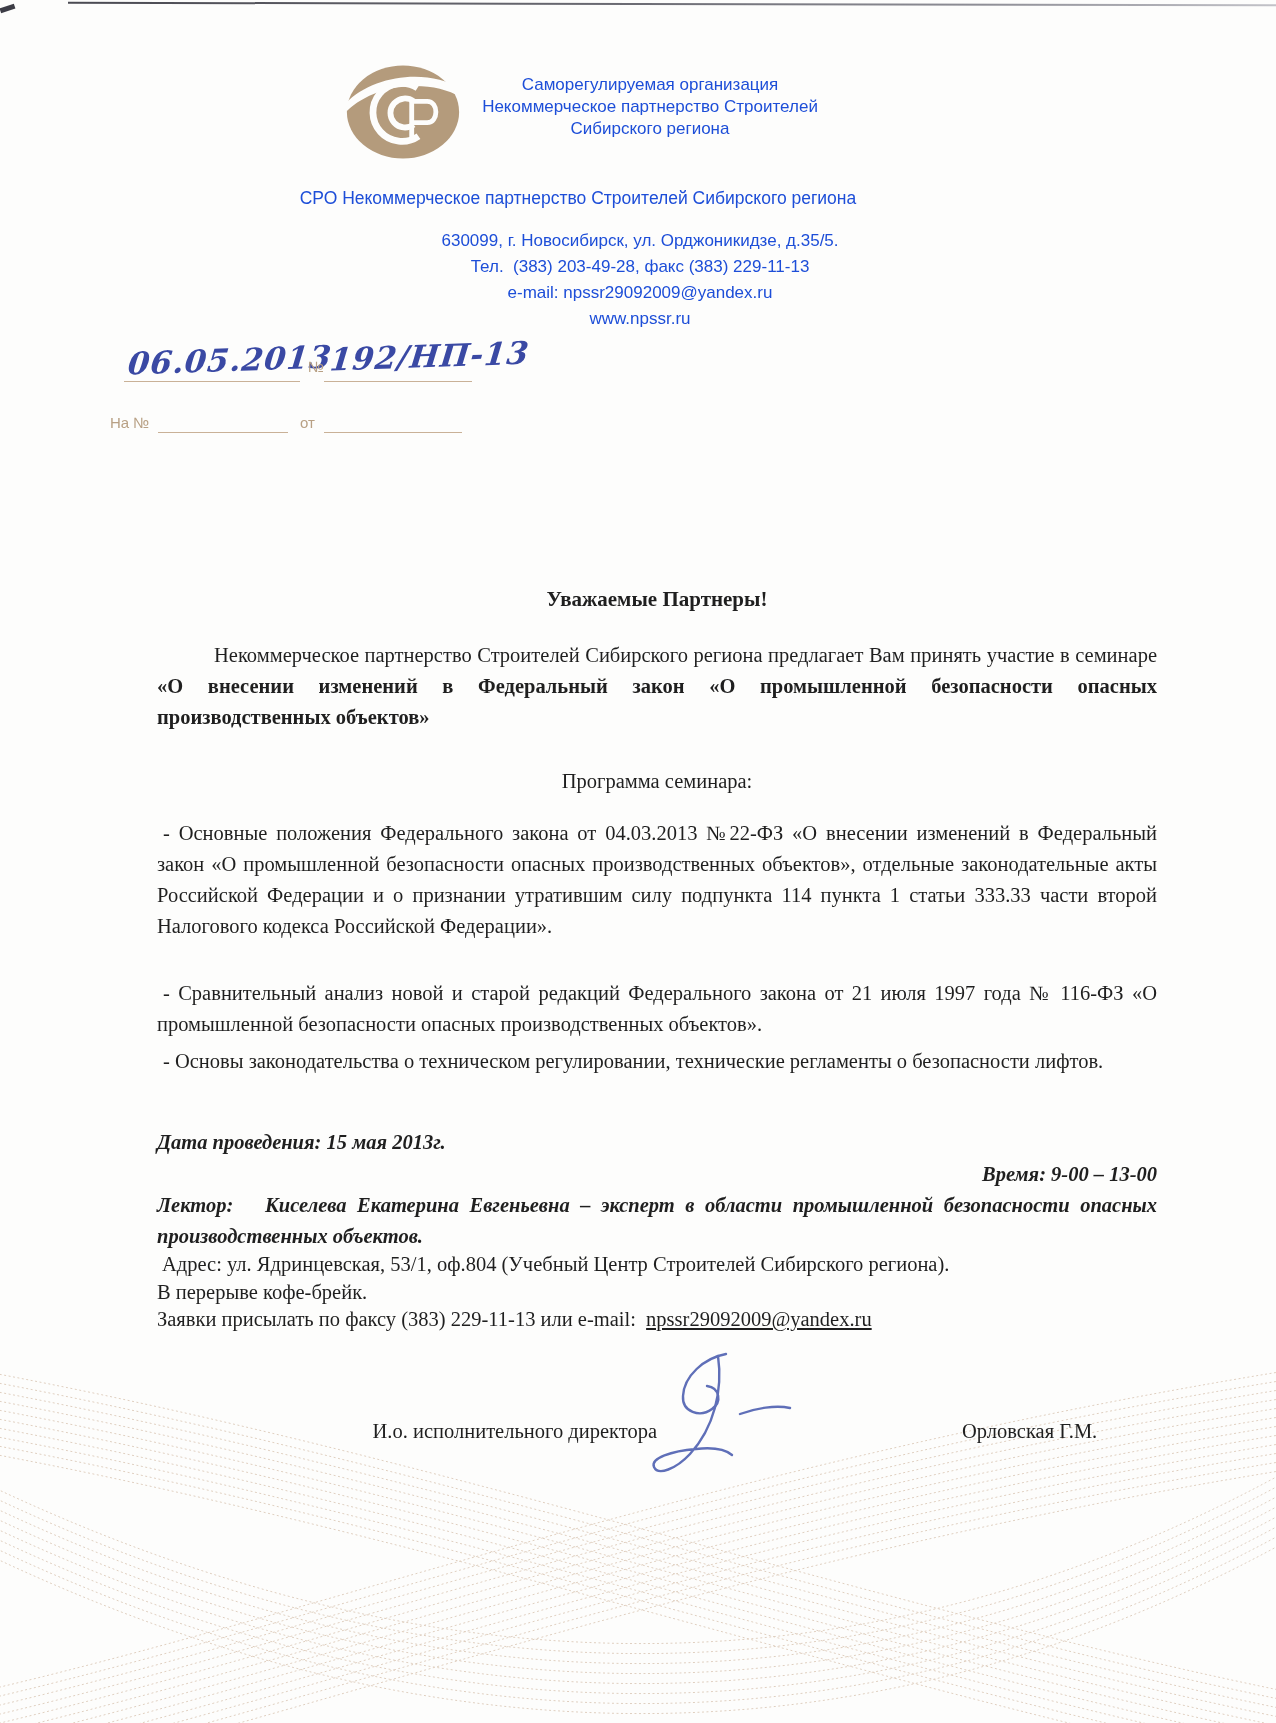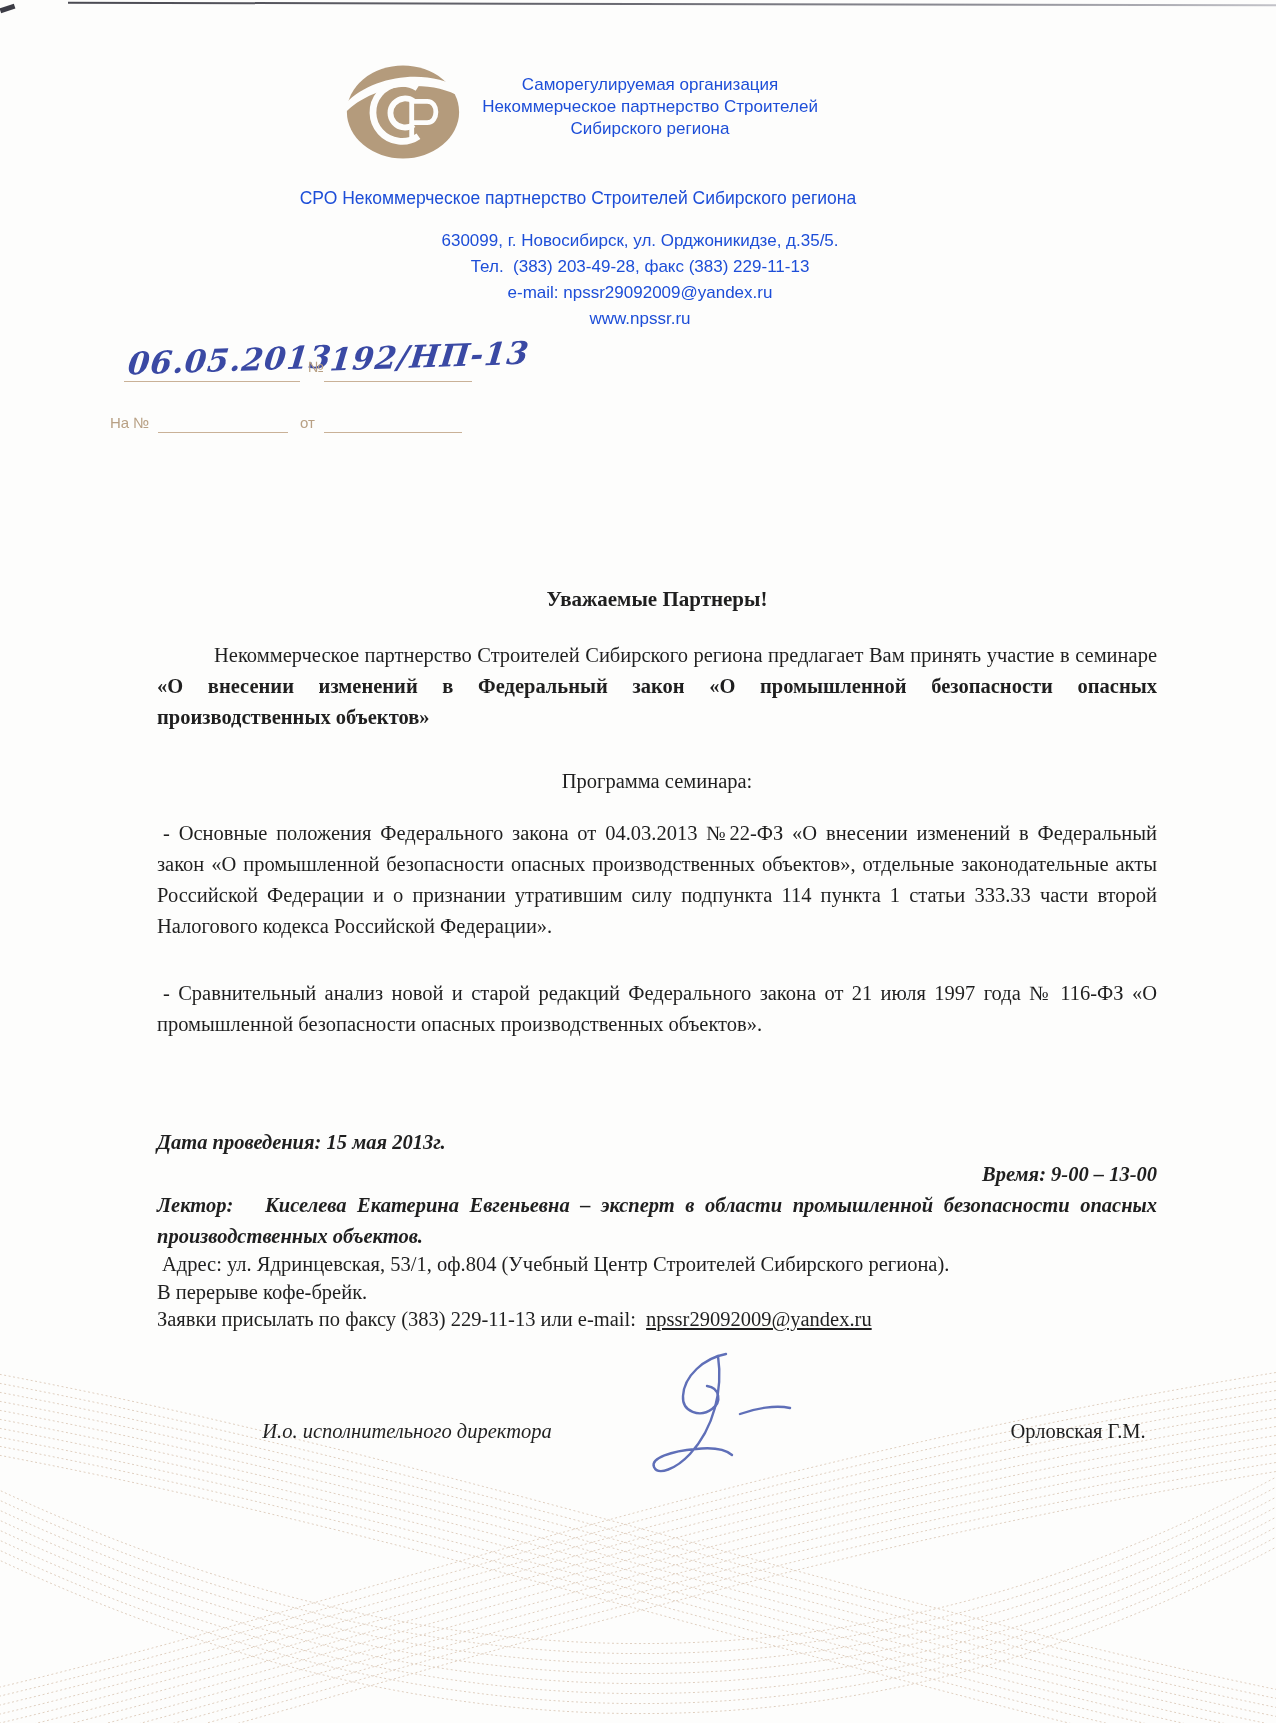--- a/index.html
+++ b/index.html
@@ -145,34 +145,35 @@
   <div class="tan-rule" style="left:324px;top:432px;width:138px;"></div>
 
   <div class="bodytxt salutation" style="top:584px;">Уважаемые Партнеры!</div>
 
   <p class="bodytxt indent1" style="top:640px;margin:0;"><span>Некоммерческое партнерство Строителей Сибирского региона предлагает Вам принять участие в семинаре </span><b>«О внесении изменений в Федеральный закон «О промышленной безопасности опасных производственных объектов»</b></p>
 
   <div class="bodytxt" style="top:766px;text-align:center;">Программа семинара:</div>
 
   <p class="bodytxt indent-sm" style="top:818px;margin:0;">- Основные положения Федерального закона от 04.03.2013 №22-ФЗ «О внесении изменений в Федеральный закон «О промышленной безопасности опасных производственных объектов», отдельные законодательные акты Российской Федерации и о признании утратившим силу подпункта 114 пункта 1 статьи 333.33 части второй Налогового кодекса Российской Федерации».</p>
   <p class="bodytxt indent-sm" style="top:978px;margin:0;">- Сравнительный анализ новой и старой редакций Федерального закона от 21 июля 1997 года № 116-ФЗ «О промышленной безопасности опасных производственных объектов».</p>
+  <p class="bodytxt indent-sm" style="top:1046px;margin:0;">- Основы законодательства о техническом регулировании, технические регламенты о безопасности лифтов.</p>
 
   <div class="bodytxt bi" style="top:1127px;text-align:left;">Дата проведения: 15 мая 2013г.</div>
   <div class="bodytxt bi" style="top:1159px;text-align:right;">Время: 9-00 – 13-00</div>
   <p class="bodytxt bi" style="top:1190px;margin:0;">Лектор:   Киселева Екатерина Евгеньевна – эксперт в области промышленной безопасности опасных производственных объектов.</p>
 
   <div class="bodytxt" style="top:1249px;text-align:left;padding-left:5px;width:995px;">Адрес: ул. Ядринцевская, 53/1, оф.804 (Учебный Центр Строителей Сибирского региона).</div>
   <div class="bodytxt" style="top:1277px;text-align:left;">В перерыве кофе-брейк.</div>
   <div class="bodytxt prewrap" style="top:1304px;text-align:left;"><span>Заявки присылать по факсу (383) 229-11-13 или e-mail:  </span><span class="email-underline">npssr29092009@yandex.ru</span></div>
 
-  <div class="bodytxt" style="top:1416px;text-align:center;width:500px;font-style:italic;">И.о. исполнительного директора</div>
+  <div class="bodytxt" style="top:1416px;text-align:right;width:500px;">И.о. исполнительного директора</div>
 
   <svg class="sig-svg" viewBox="0 0 172 140">
     <g fill="none" stroke="#5f6fb8" stroke-width="2.4" stroke-linecap="round">
       <path d="M98,6 C76,10 56,28 55,48 C54,64 72,70 84,61 C94,54 92,40 79,38"></path>
       <path d="M90,8 C95,42 86,80 62,106 C48,121 30,128 26,119 C22,110 44,103 68,101 C86,99 98,102 104,107"></path>
       <path d="M112,66 C128,60 148,57 162,60"></path>
     </g>
   </svg>
 
-  <div class="bodytxt" style="top:1416px;left:962px;width:200px;text-align:center;margin-left:16px;">Орловская Г.М.</div>
+  <div class="bodytxt" style="top:1416px;left:962px;width:200px;text-align:left;">Орловская Г.М.</div>
 
 </div>
 
 </body></html>

